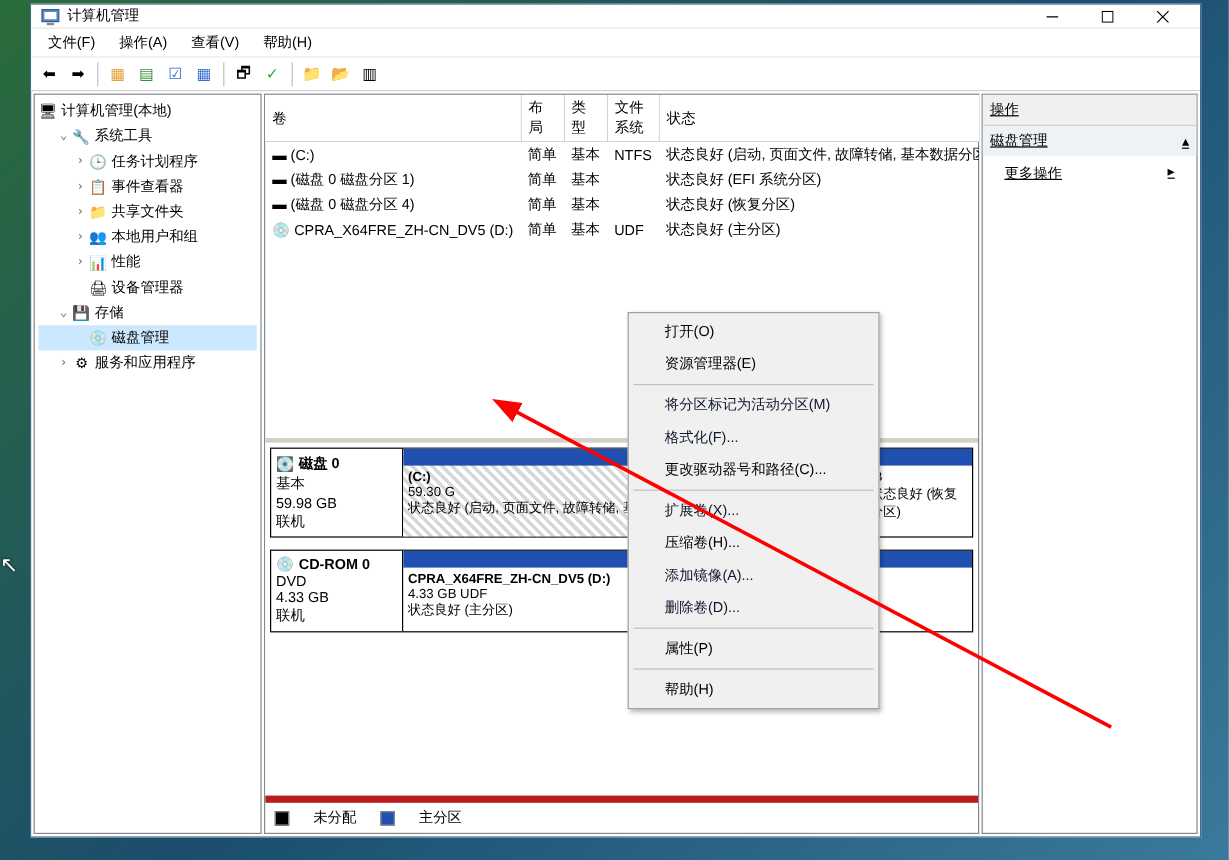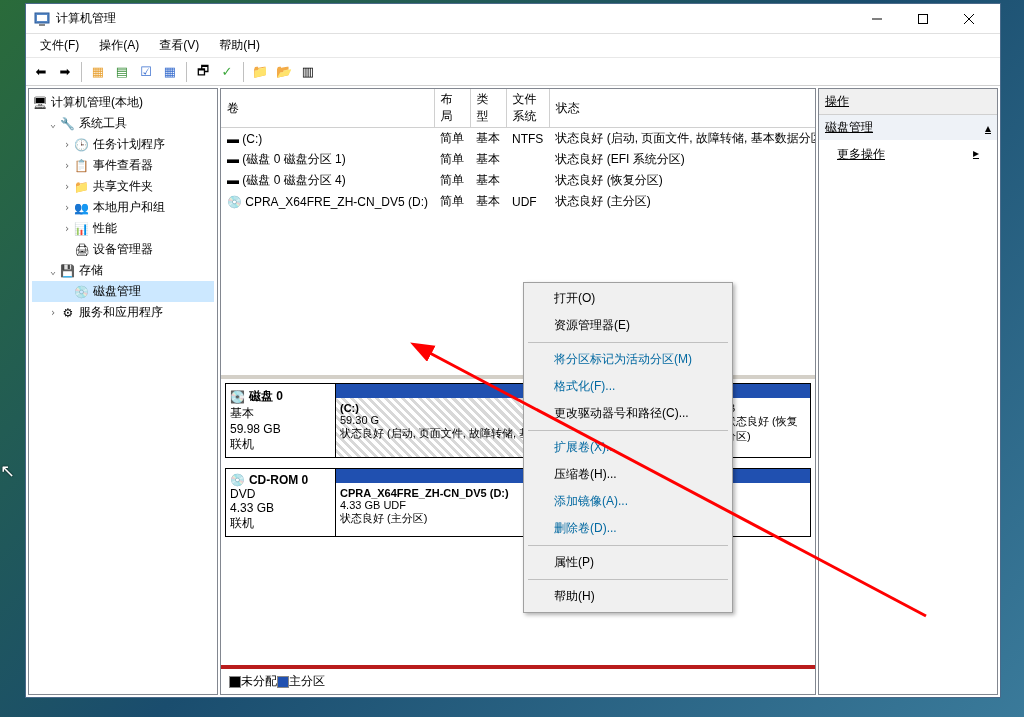--- a/index.html
+++ b/index.html
@@ -1,18 +1,18 @@
 <!DOCTYPE html>
 <html><head>
 <meta charset="utf-8">
 <style>
 * { margin: 0; padding: 0; box-sizing: border-box; font-family: "Microsoft YaHei", "Segoe UI", sans-serif; }
 body { background: linear-gradient(135deg, #2a6b3a 0%, #1a4d6e 50%, #3a7a9a 100%); width: 1024px; height: 717px; overflow: hidden; position: relative; }
 .window { position: absolute; left: 25px; top: 3px; width: 976px; height: 695px; background: #fff; border: 1px solid #4a6a8a; display: flex; flex-direction: column; }
-.titlebar { height: 30px; display: flex; align-items: center; padding: 0 8px; background: #fff; border-bottom: 1px solid #e0e0e0; }
+.titlebar { height: 20px; display: flex; align-items: center; padding: 0 8px; background: #fff; border-bottom: 1px solid #e0e0e0; }
 .titlebar .icon { width: 16px; height: 16px; margin-right: 6px; display:flex; align-items:center; justify-content:center; }
 .titlebar .title { font-size: 12px; flex: 1; }
 .wincontrols { display: flex; margin-left: auto; height:100%;}
 .wincontrols div { width: 46px; display: flex; align-items: center; justify-content: center; color:#333; font-size:14px; font-family: "Segoe MDL2 Assets", sans-serif;}
 .menubar { height: 24px; display: flex; align-items: center; padding: 0 4px; font-size: 12px; background:#fff; border-bottom:1px solid #e8e8e8;}
 .menubar span { padding: 2px 10px; cursor:default;}
 .toolbar { height: 28px; display: flex; align-items: center; padding: 2px 4px; gap: 2px; background:#fff; border-bottom:1px solid #d0d0d0;}
 .tbtn { width: 22px; height: 22px; display: flex; align-items: center; justify-content: center; border:1px solid transparent; font-size:13px;}
 .tsep { width: 1px; height: 20px; background: #c0c0c0; margin: 0 3px;}
 .content { flex: 1; display: flex; overflow:hidden; position:relative;}
@@ -32,29 +32,29 @@
 .diskrow { display:flex; border:1px solid #000; margin-bottom:10px;}
 .disklabel { width:110px; padding:4px; font-size:12px; border-right:1px solid #000;}
 .disklabel .dname { font-weight:bold;}
 .diskparts { flex:1; display:flex;}
 .part { border-left:1px solid #000; padding:4px; font-size:11px; position:relative; overflow:hidden;}
 .part:first-child { border-left:none;}
 .part .phdr { height:14px; margin:-4px -4px 4px -4px; }
 .primary .phdr { background:#2050b0;}
 .part .pname { font-weight:bold;}
 .hatched { background:repeating-linear-gradient(45deg,#fff,#fff 3px,#d8d8d8 3px,#d8d8d8 6px);}
-.legend { display:flex; align-items:center; gap:0; font-size:12px; padding:4px 8px; border-top:4px solid #b91c1c;}
+.legend { display:flex; align-items:center; gap:20px; font-size:12px; padding:4px 8px; border-top:6px solid #b91c1c;}
 .legend .sw { width:12px; height:12px; border:1px solid #888;}
 .actions { width: 180px; border:1px solid #828790; margin:2px; font-size:12px;text-decoration:underline;}
 .actions .hdr { background:#f0f0f0; padding:4px 6px; border-bottom:1px solid #d0d0d0;}
 .actions .section { background:#eef2f7; padding:4px 6px; display:flex; align-items:center; justify-content:space-between;}
 .actions .item { padding:6px 18px; display:flex; justify-content:space-between; }
-.ctxmenu { position:absolute; left:497px; top:196px; width:210px; background:#f0f0f0; border:1px solid #a0a0a0; box-shadow:2px 2px 4px rgba(0,0,0,.3); font-size:12px; padding:2px; z-index:10;}
+.ctxmenu { position:absolute; left:497px; top:184px; width:210px; background:#f0f0f0; border:1px solid #a0a0a0; box-shadow:2px 2px 4px rgba(0,0,0,.3); font-size:12px; padding:2px; z-index:10;}
 .ctxmenu .mi { padding:5px 20px 5px 28px; cursor:default;}
-.ctxmenu .mi.disabled { color:#0369a1;}
+.ctxmenu .mi.disabled { color:#0f172a;}
 .ctxmenu .sep { height:1px; background:#c0c0c0; margin:3px 2px;}
 .arrow-line { position:absolute; pointer-events:none; z-index:20;}
 .cursor { position:absolute; left:0px; top:460px; font-size:18px; color:#fff; text-shadow:0 0 2px #000; z-index:30;}
 </style>
 </head>
 <body>
 
 <span class="cursor">↖</span>
 
 <div class="window">

